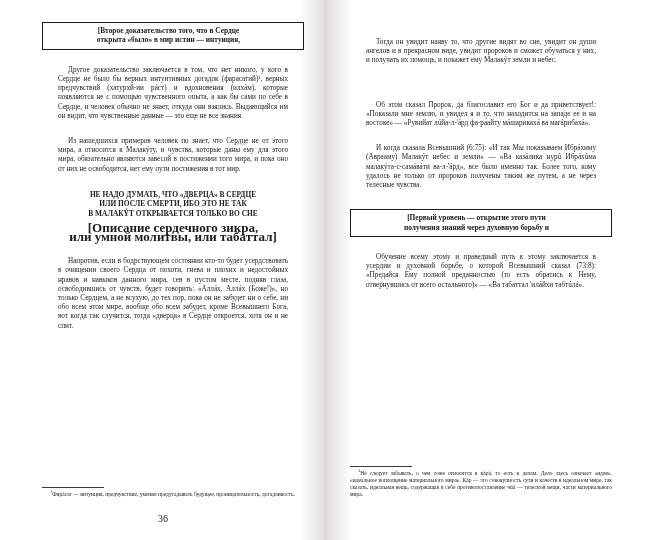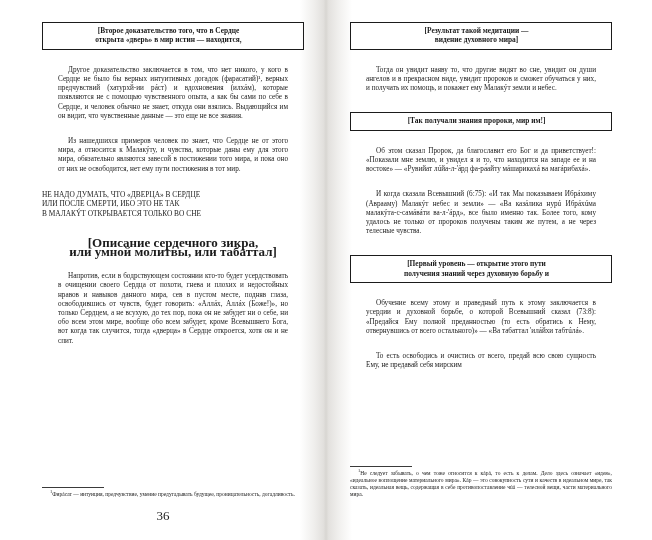--- a/index.html
+++ b/index.html
@@ -38,25 +38,25 @@
     padding:3px 14px 4px 5px;
     margin:0 0 5px 0;
     text-align:center;
     font-weight:bold;
     font-size:7.4px;
     line-height:9.4px;
   }
   .boxed .ln{display:block;}
 
   .heading{
-    text-align:left;
-    font-weight:normal;
+    text-align:center;
+    font-weight:bold;
     font-size:7.4px;
     line-height:9.6px;
-    margin:9px 0 19px 0;
+    margin:9px 0 4px 0;
   }
   .heading .ln{display:block;}
 
   .subhead{
     text-align:center;
     font-weight:bold;
     font-size:13px;
     line-height:9.3px;
     margin:0 0 4px 0;
   }
@@ -78,35 +78,35 @@
     text-align:justify;
   }
   .footnote sup{font-size:4.4px;}
   .footnote p{text-indent:8px;margin:0;}
 
   .folio{
     position:absolute;
     bottom:16px;
     width:100%;left:0;
     text-align:center;
-    font-size:13px;
+    font-size:10px;
   }
   sup{font-size:5px;vertical-align:super;line-height:0;}
 </style>
 </head>
 <body>
 
 <div class="spread">
 
   <div class="page left">
     <div class="col">
 
       <div class="boxed">
         <span class="ln">[Второе доказательство того, что в Сердце</span>
-        <span class="ln">открыта «дверь» в мир истин — находится,</span>
+        <span class="ln">открыта «было» в мир истин — интуиция,</span>
       </div>
 
       <p>Другое доказательство заключается в том, что нет никого, у кого в Сердце не было бы верных интуитивных догадок (фарасатий)¹, верных предчувствий (хатурхй-ии рáст) и вдохновения (илхáм), которые появляются не с помощью чувственного опыта, а как бы сами по себе в Сердце, и человек обычно не знает, откуда они взялись. Выдающийся им он видит, что чувственные данные — это еще не все знания.</p>
       <p>Из нашедшихся примеров человек по знает, что Сердце не от этого мира, а относится к Малакýту, и чувства, которые даны ему для этого мира, обязательно являются завесой в постижении того мира, и пока оно от них не освободится, нет ему пути постижения в тот мир.</p>
 
       <div class="heading">
         <span class="ln">НЕ НАДО ДУМАТЬ, ЧТО «ДВЕРЦА» В СЕРДЦЕ</span>
         <span class="ln">ИЛИ ПОСЛЕ СМЕРТИ, ИБО ЭТО НЕ ТАК</span>
         <span class="ln">В МАЛАКÝТ ОТКРЫВАЕТСЯ ТОЛЬКО ВО СНЕ</span>
       </div>
@@ -125,45 +125,37 @@
         <p><sup>1</sup><span>Фирáсат — интуиция, предчувствие, умение предугадывать будущее, проницательность, догадливость.</span></p>
       </div>
     </div>
 
     <div class="folio">36</div>
   </div>
 
   <div class="page right">
     <div class="col">
 
-      <div class="boxed">
-        <span class="ln">[Результат такой медитации —</span>
-        <span class="ln">видение духовного мира]</span>
-      </div>
 
       <p>Тогда он увидит наяву то, что другие видят во сне, увидит он души ангелов и в прекрасном виде, увидит пророков и сможет обучаться у них, и получать их помощь, и покажет ему Малакýт земли и небес.</p>
 
       <div class="gap-sm"></div>
 
-      <div class="boxed">
-        <span class="ln">[Так получали знания пророки, мир им!]</span>
-      </div>
 
       <p>Об этом сказал Пророк, да благославит его Бог и да приветствует!: «Показали мне землю, и увидел я и то, что находится на западе ее и на востоке» — «Рувийат лúйа-л-'áрд фа-ра́айту мáшарикахá ва магáрибахá».</p>
       <p>И когда сказала Всевышний (6:75): «И так Мы показываем Ибрáхиму (Аврааму) Малакýт небес и земли» — «Ва казáлика нурú Ибрáхúма малакýта-с-самáвáти ва-л-'áрд», все было именно так. Более того, кому удалось не только от пророков получены таким же путем, а не через телесные чувства.</p>
 
       <div class="gap-sm"></div>
 
       <div class="boxed">
         <span class="ln">[Первый уровень — открытие этого пути</span>
         <span class="ln">получения знаний через духовную борьбу и</span>
       </div>
 
       <p>Обучение всему этому и праведный путь к этому заключается в усердии и духовной борьбе, о которой Всевышний сказал (73:8): «Предайся Ему полной преданностью (то есть обратись к Нему, отвернувшись от всего остального)» — «Ва табаттал 'илáйхи табтúлá».</p>
-      <p>То есть освободись и очистись от всего, предай всю свою сущность Ему, не предавай себя мирским</p>
     </div>
 
     <div class="footnote-wrap">
       <div class="fn-rule"></div>
       <div class="footnote">
         <p><sup>1</sup><span>Не следует забывать, о чем тоже относится к кáрá, то есть к делам. Дело здесь означает «идея», «идеальное воплощение материального мира». Кáр — это совокупность сути и качеств в идеальном мире, так сказать, идеальная вещь, содержащая в себе противопоставление чúá — телесной вещи, части материального мира.</span></p>
       </div>
     </div>
 
   </div>

